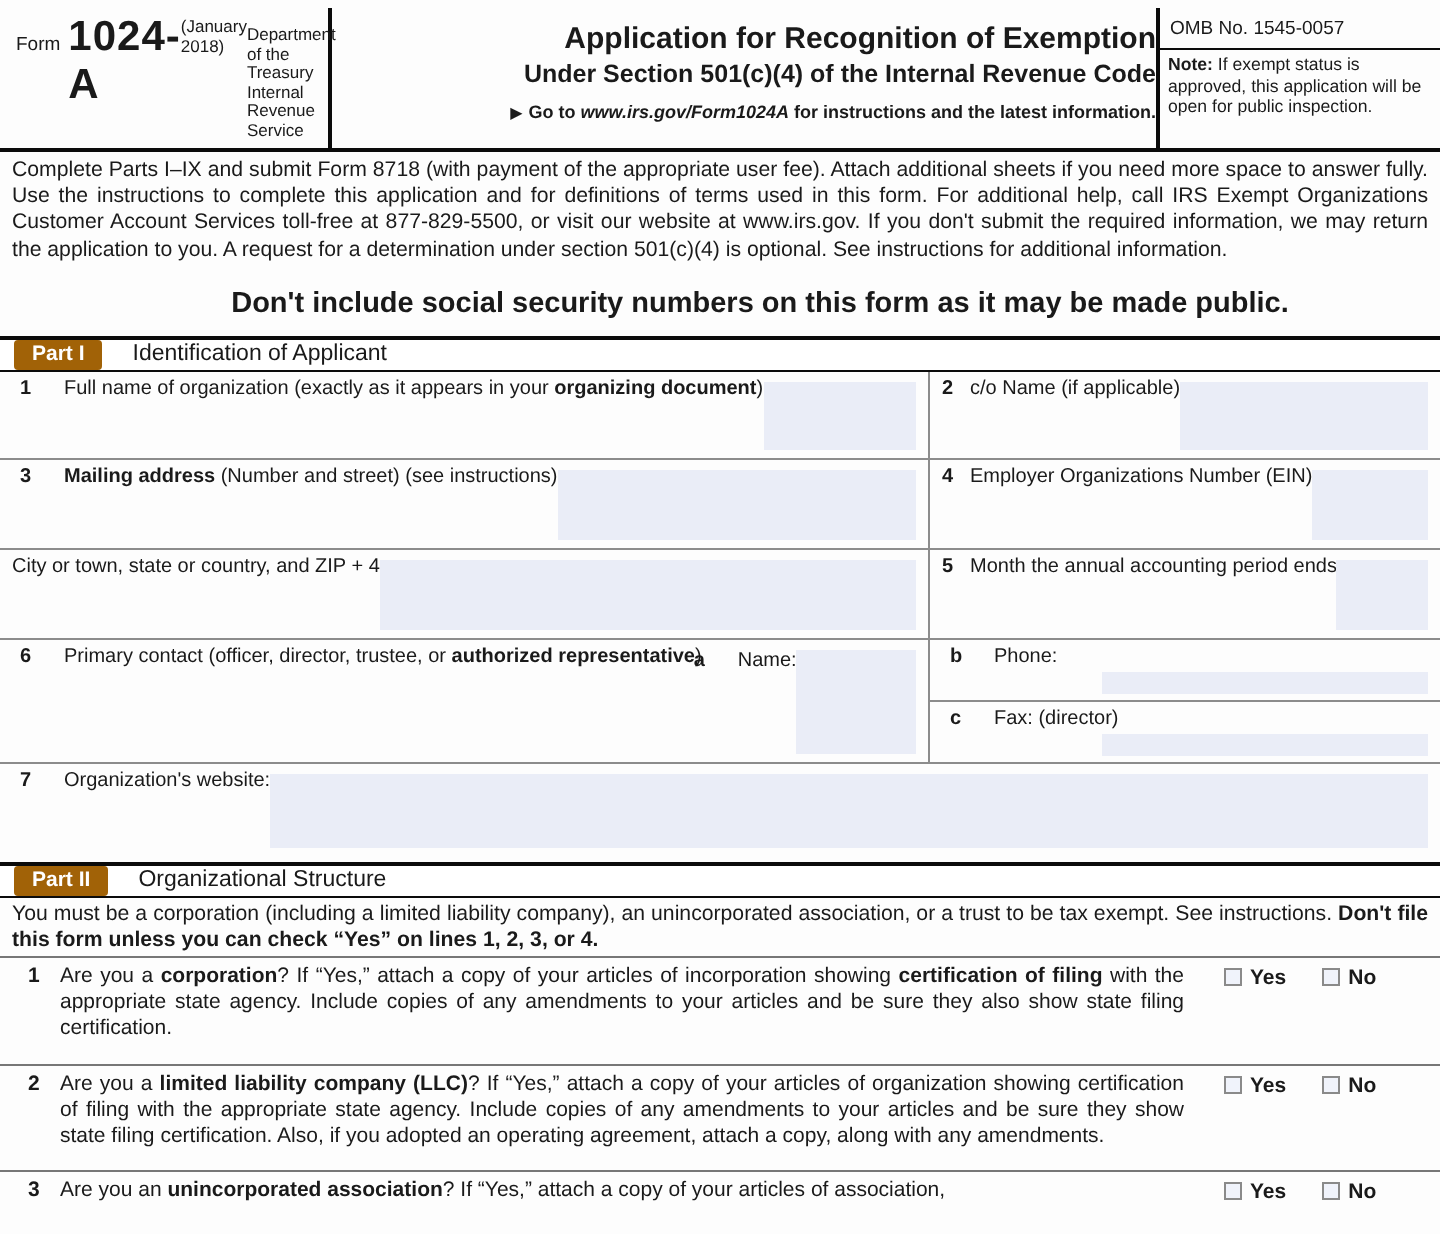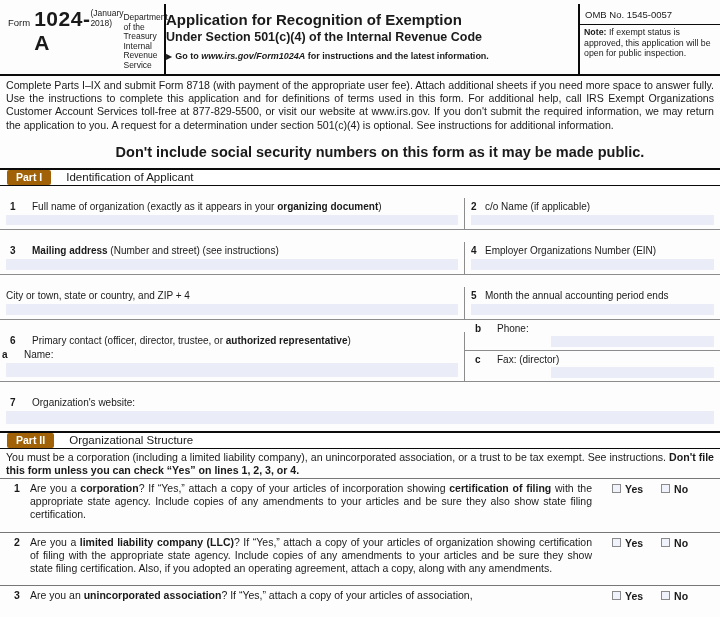--- a/index.html
+++ b/index.html
@@ -9,21 +9,21 @@
 
   
   .header { display:flex; margin-top:4px; height:72px; border-bottom:2px solid var(--ink); }
   .h-left { width:166px; padding:3px 4px 2px 8px; border-right:2px solid var(--ink); display:flex; flex-direction:row; }
   .form-line { display:flex; align-items:baseline; }
   .form-word { font-size:9.5px; margin-right:4px; }
   .form-number { font-size:21px; font-weight:bold; letter-spacing:.5px; }
   .rev { font-size:8.5px; margin-top:1px; }
   .dept { font-size:8.5px; line-height:9.5px; }
   .dept-wrap { margin-top:auto; padding-bottom:2px; }
-  .h-center { flex:1; text-align:left; padding-top:7px; border-right:2px solid var(--ink); }
+  .h-center { flex:1; text-align:right; padding-top:7px; border-right:2px solid var(--ink); }
   .h-title { font-size:15px; font-weight:bold; }
   .h-subtitle { font-size:12.5px; font-weight:bold; margin-top:2px; }
   .h-goto { font-size:9px; font-weight:bold; margin-top:7px; }
   .h-goto .arrow { margin-right:3px; font-size:8px; }
   .h-goto .url { font-style:italic; }
   .h-right { width:140px; display:flex; flex-direction:column; }
   .omb { font-size:9.5px; padding:5px 5px 4px; border-bottom:1.5px solid var(--ink); }
   .note { font-size:8.8px; line-height:10.5px; padding:2px 4px; }
   .note b { font-weight:bold; }
 
@@ -33,21 +33,21 @@
 
   
   .part-bar { display:flex; align-items:center; border-top:2.5px solid var(--ink); border-bottom:1px solid var(--ink); height:18px; padding-left:7px; background:#fff; }
   .badge { background:#a16207; color:#fff; font-weight:bold; font-size:10.5px; padding:1px 9px 2px; border-radius:2px; margin-right:15px; }
   .bar-title { font-weight:normal; font-size:11.5px; }
 
   
   .row { display:flex; border-bottom:1px solid var(--rule); }
   .rA,.rB,.rC { height:45px; } .rB{height:45px;} .rA{height:44px;}
   .rD { height:62px; } .rE { height:46px; border-bottom:none; }
-  .cell { display:flex; flex-direction:column; padding:3px 6px 4px;margin-top:12px; }
+  .cell { display:flex; flex-direction:row; padding:3px 6px 4px; }
   .cell.left { width:465px; border-right:1px solid var(--rule); }
   .cell.right { flex:1; }
   .cell.full { width:100%; }
   .lbl { font-size:10px; line-height:12px; }
   .lbl .num { font-weight:bold; display:inline-block; min-width:12px; margin-right:10px; margin-left:4px; }
   .cell.right .lbl .num { margin-left:0; margin-right:6px; min-width:8px; }
   .lbl b { font-weight:bold; }
   .fill { flex:1; background:var(--field-fill); margin-top:2px; }
   .rcol { flex:1; display:flex; flex-direction:column; }
   .minicell { flex:1; display:flex; flex-direction:column; padding:3px 6px 3px; }

